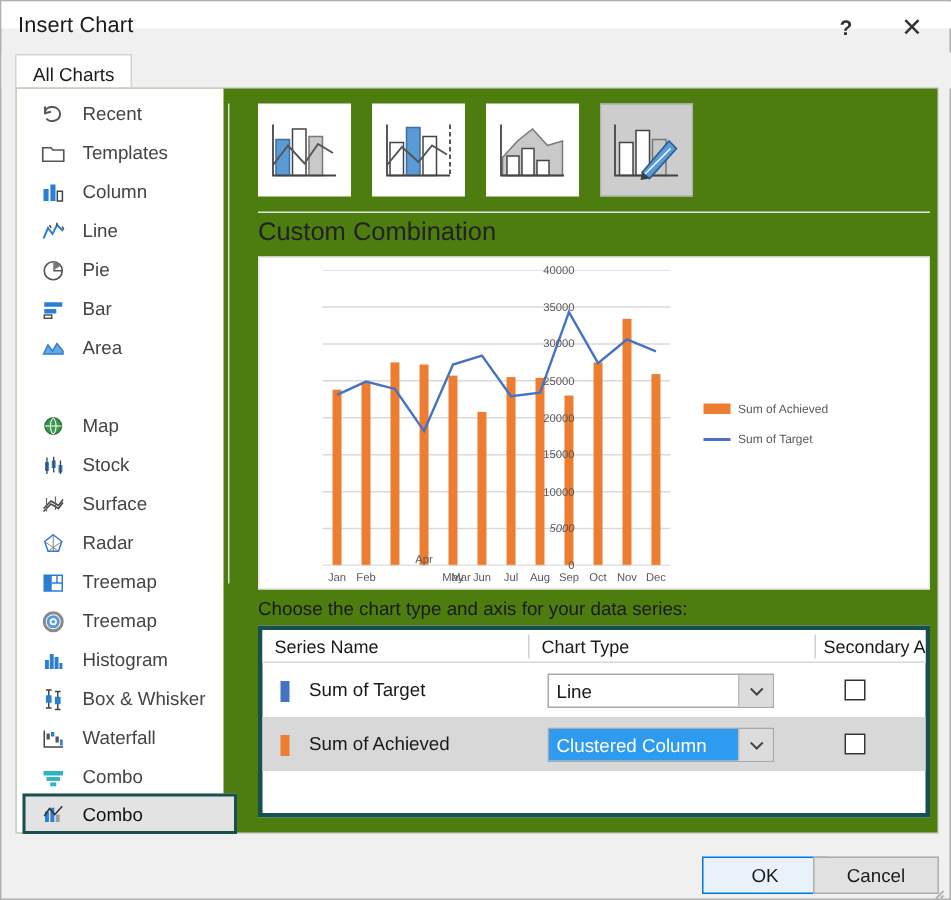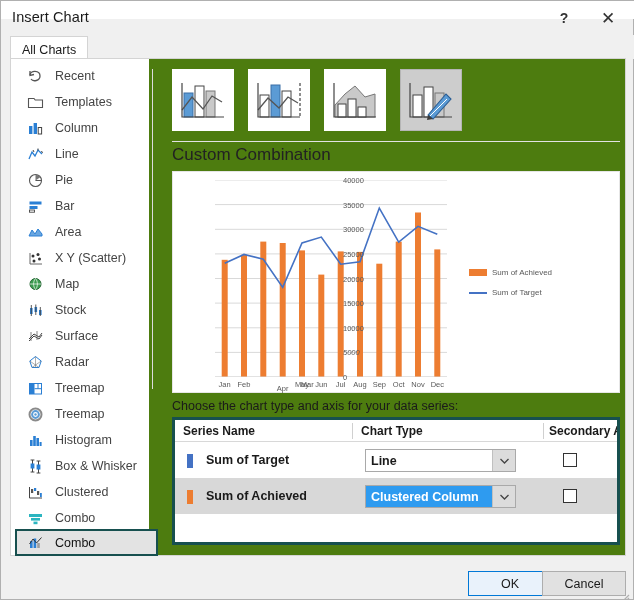--- a/index.html
+++ b/index.html
@@ -109,21 +109,21 @@
     width: 448px; height: 222px;
     background: #ffffff; border: 1px solid #e6e6e6;
   }
   .plot {
     position: absolute; left: 42px; top: 8px;
     width: 232px; height: 197px;
   }
   .ytick {
     position: absolute; right: 236px;
     font-size: 7.5px; color: #595959;
-    width: 40px;
+    text-align: right; width: 40px;
     transform: translateY(-50%);
   }
   .xtick {
     position: absolute; top: 199px;
     font-size: 7.5px; color: #595959;
     text-align: center; width: 22px;
     transform: translateX(-50%);
   }
   .legend { position: absolute; left: 296px; top: 96px; }
   .legend-row {
@@ -140,21 +140,20 @@
   
   .series-label {
     position: absolute; left: 161px; top: 340px;
     font-size: 12.5px; color: #1a1a1a;
   }
   .series-table {
     position: absolute; left: 161px; top: 358px;
     width: 448px; height: 128px;
     border: 3px solid #17504f;
     background: #ffffff;
-    font-weight: bold;
   }
   .st-head {
     position: absolute; left: 0; top: 0;
     width: 442px; height: 22px;
     background: #ffffff;
     border-bottom: 1px solid #d8d8d8;
   }
   .st-head span {
     position: absolute; top: 4px;
     font-size: 12px; color: #1a1a1a;
@@ -296,32 +295,20 @@
 
       <div class="side-item" style="top:160px">
         <span class="ico">
           <svg width="17" height="15" viewBox="0 0 17 15">
               <path d="M2 11 L5 5 L8 9 L11 4 L15 9 L15 11 Z" fill="#6aa6e0" stroke="#2a7fd4" stroke-width="1"></path>
             </svg>
         </span>
         <span>Area</span>
       </div>
 
-      <div class="side-item" style="top:186px">
-        <span class="ico">
-          <svg width="17" height="15" viewBox="0 0 17 15">
-              <path d="M3 2 L3 13 L15 13" fill="none" stroke="#666" stroke-width="1"></path>
-              <circle cx="6" cy="5" r="1.5" fill="#333"></circle>
-              <circle cx="11" cy="3.5" r="1.5" fill="#333"></circle>
-              <circle cx="7" cy="10" r="1.5" fill="#333"></circle>
-              <circle cx="12.5" cy="8" r="1.5" fill="#333"></circle>
-            </svg>
-        </span>
-        <span>X Y (Scatter)</span>
-      </div>
 
       <div class="side-item" style="top:212px">
         <span class="ico">
           <svg width="17" height="15" viewBox="0 0 17 15">
               <circle cx="8.5" cy="7" r="5.5" fill="#3a9b4e" stroke="#2a6b38" stroke-width="1"></circle>
               <path d="M3 7 H14 M8.5 1.5 C6 4, 6 10, 8.5 12.5 M8.5 1.5 C11 4, 11 10, 8.5 12.5" fill="none" stroke="#fff" stroke-width=".7"></path>
             </svg>
         </span>
         <span>Map</span>
       </div>
@@ -411,21 +398,21 @@
       <div class="side-item" style="top:420px">
         <span class="ico">
           <svg width="17" height="15" viewBox="0 0 17 15">
               <path d="M2.5 2 L2.5 13 H15" fill="none" stroke="#444" stroke-width="1"></path>
               <rect x="4" y="4" width="2.2" height="4" fill="#555"></rect>
               <rect x="7" y="3" width="2.2" height="3" fill="#2a7fd4"></rect>
               <rect x="10" y="6" width="2.2" height="4" fill="#555"></rect>
               <rect x="13" y="8" width="1.8" height="4" fill="#2a7fd4"></rect>
             </svg>
         </span>
-        <span>Clustered</span>
+        <span>Waterfall</span>
       </div>
 
       <div class="side-item" style="top:446px">
         <span class="ico">
           <svg width="17" height="15" viewBox="0 0 17 15">
               <rect x="2" y="3" width="13" height="3" fill="#2cb5c0"></rect>
               <rect x="4" y="7" width="9" height="2.6" fill="#2cb5c0"></rect>
               <rect x="6.5" y="10.6" width="4" height="2.6" fill="#2cb5c0"></rect>
             </svg>
         </span>
@@ -526,21 +513,21 @@
           <div class="ytick" style="top: 106.5px;">20000</div>
           <div class="ytick" style="top: 81.875px;">25000</div>
           <div class="ytick" style="top: 57.25px;">30000</div>
           <div class="ytick" style="top: 32.625px;">35000</div>
           <div class="ytick" style="top: 8px;">40000</div>
         </div>
       <div id="xtick-host">
           <div class="xtick" style="left: 51.6667px; top: 208px;">Jan</div>
           <div class="xtick" style="left: 71px; top: 208px;">Feb</div>
           <div class="xtick" style="left: 90.3333px; top: 208px; margin-left: 44px;">Mar</div>
-          <div class="xtick" style="left: 109.667px; top: 212px;">Apr</div>
+          <div class="xtick" style="left: 109.667px; top: 196px;">Apr</div>
           <div class="xtick" style="left: 129px; top: 208px;">May</div>
           <div class="xtick" style="left: 148.333px; top: 208px;">Jun</div>
           <div class="xtick" style="left: 167.667px; top: 208px;">Jul</div>
           <div class="xtick" style="left: 187px; top: 208px;">Aug</div>
           <div class="xtick" style="left: 206.333px; top: 208px;">Sep</div>
           <div class="xtick" style="left: 225.667px; top: 208px;">Oct</div>
           <div class="xtick" style="left: 245px; top: 208px;">Nov</div>
           <div class="xtick" style="left: 264.333px; top: 208px;">Dec</div>
         </div>
       <div class="legend">

